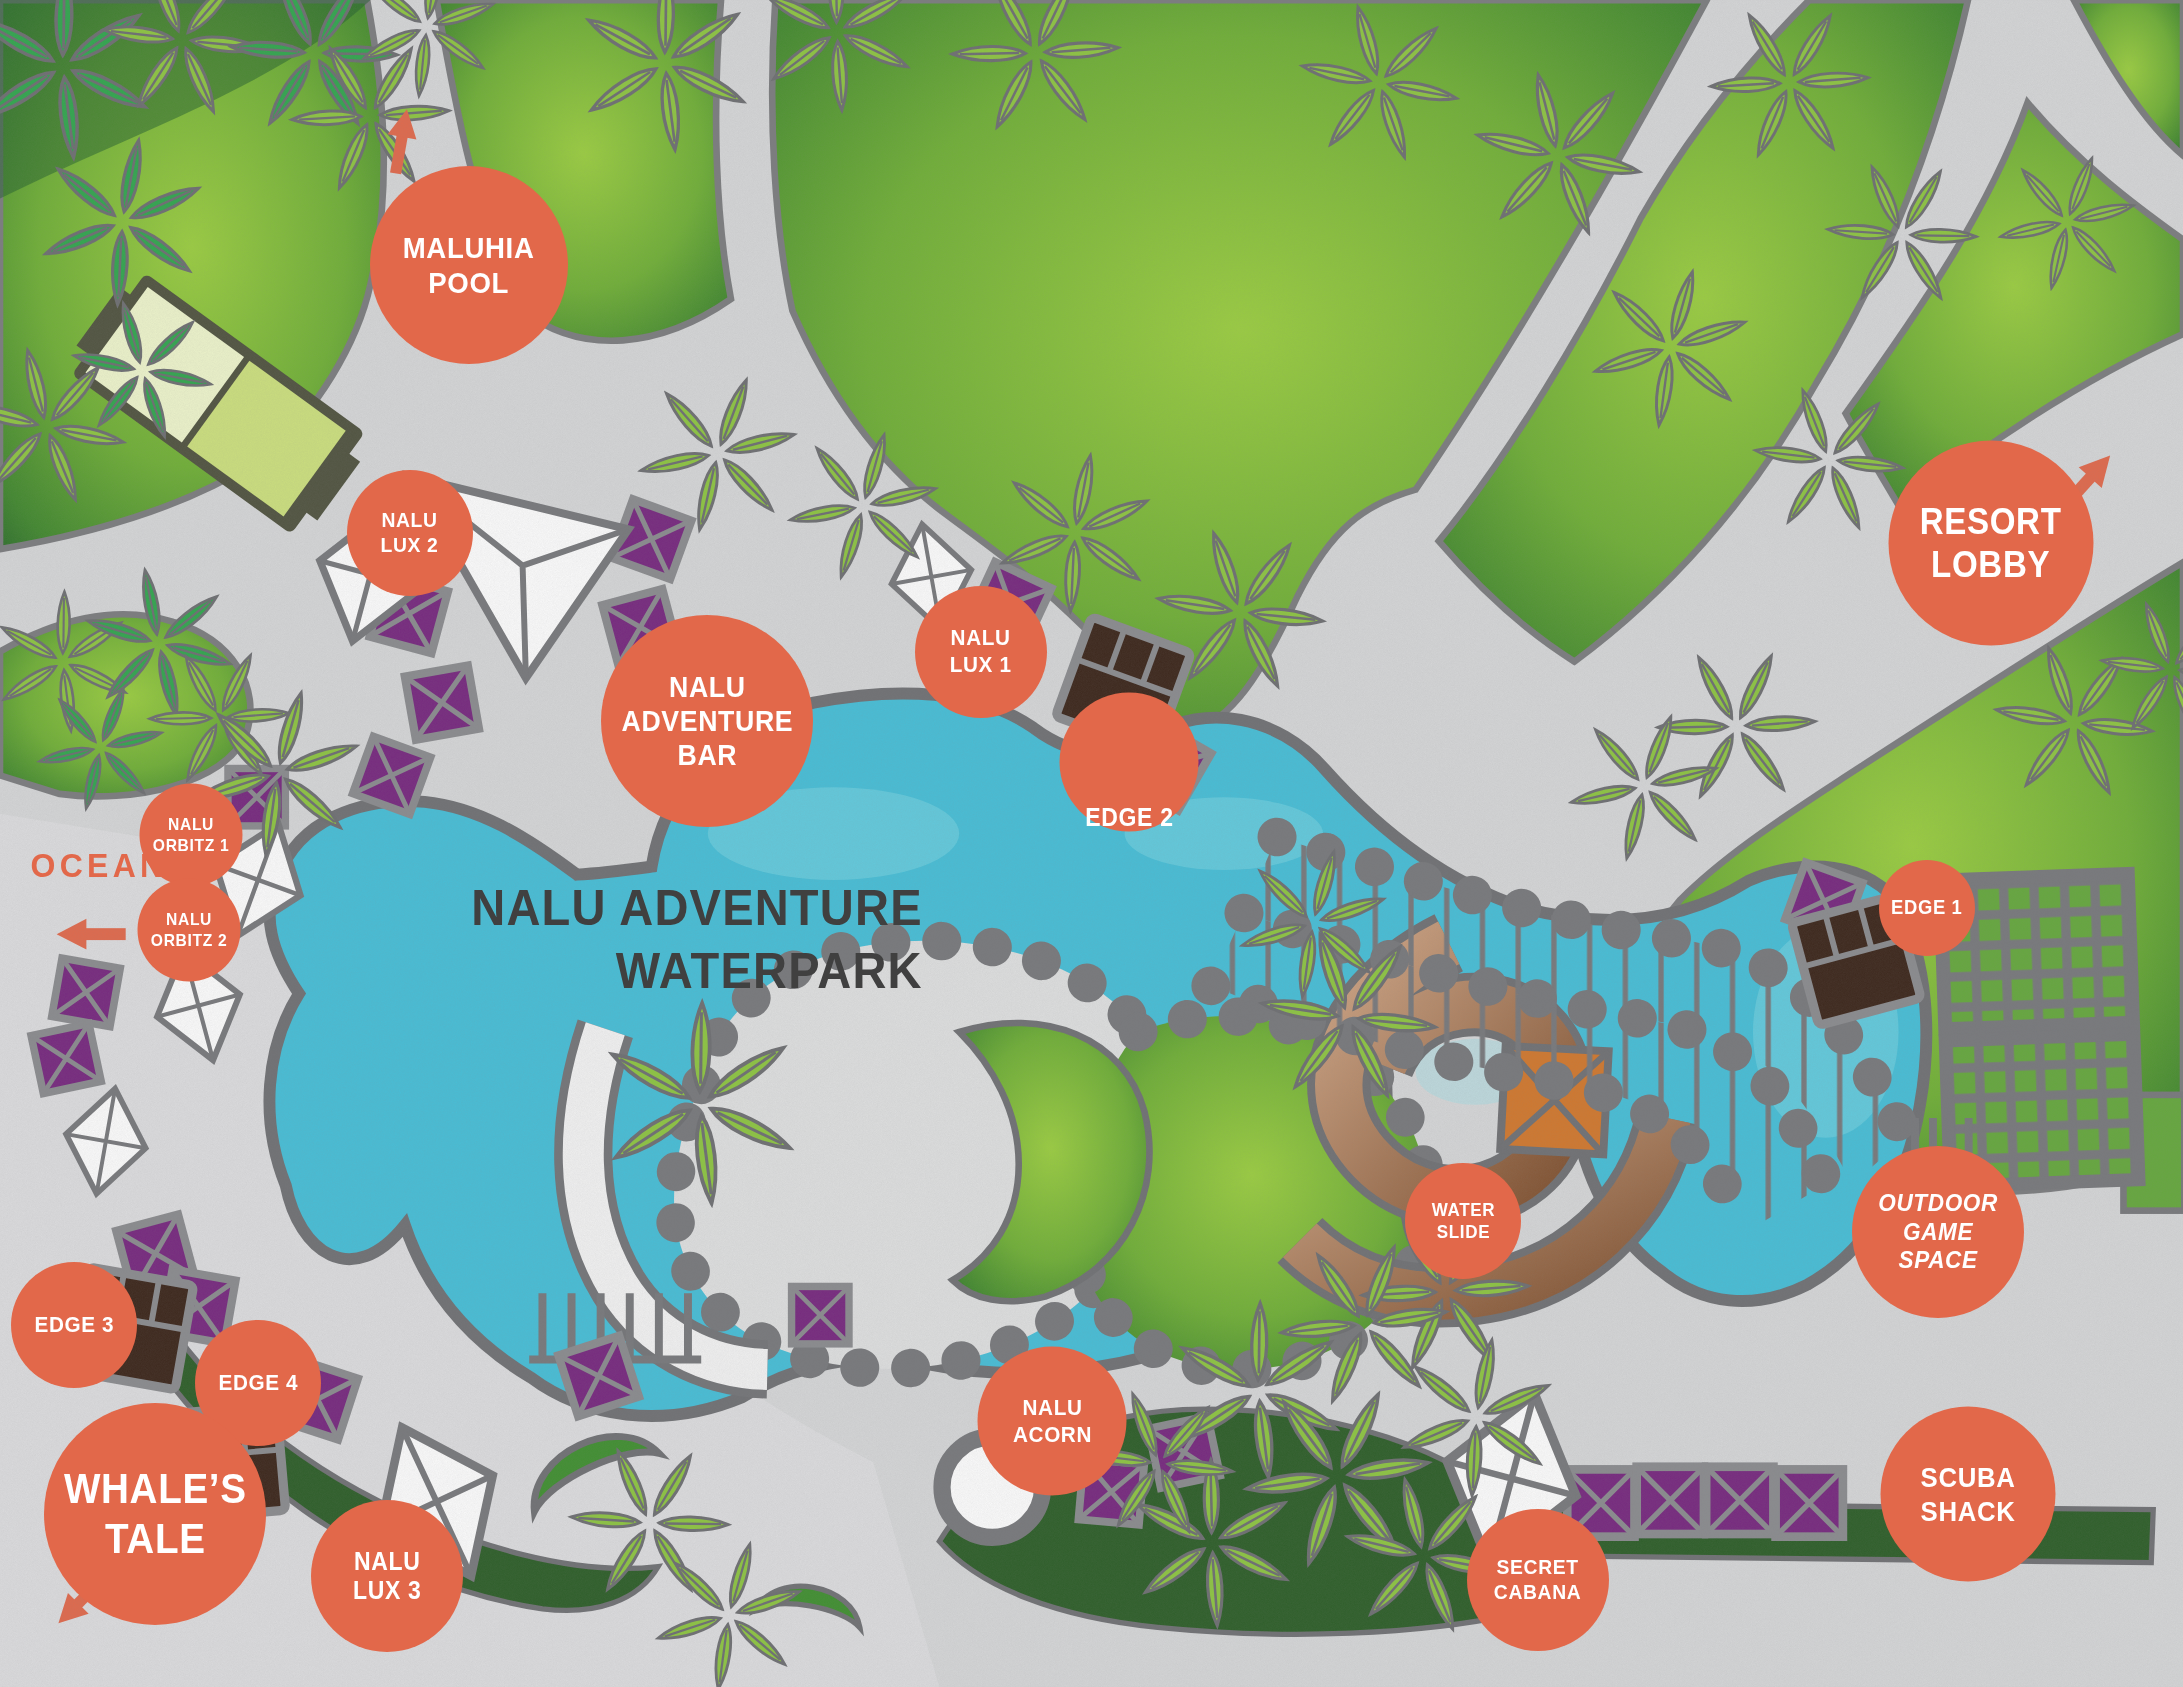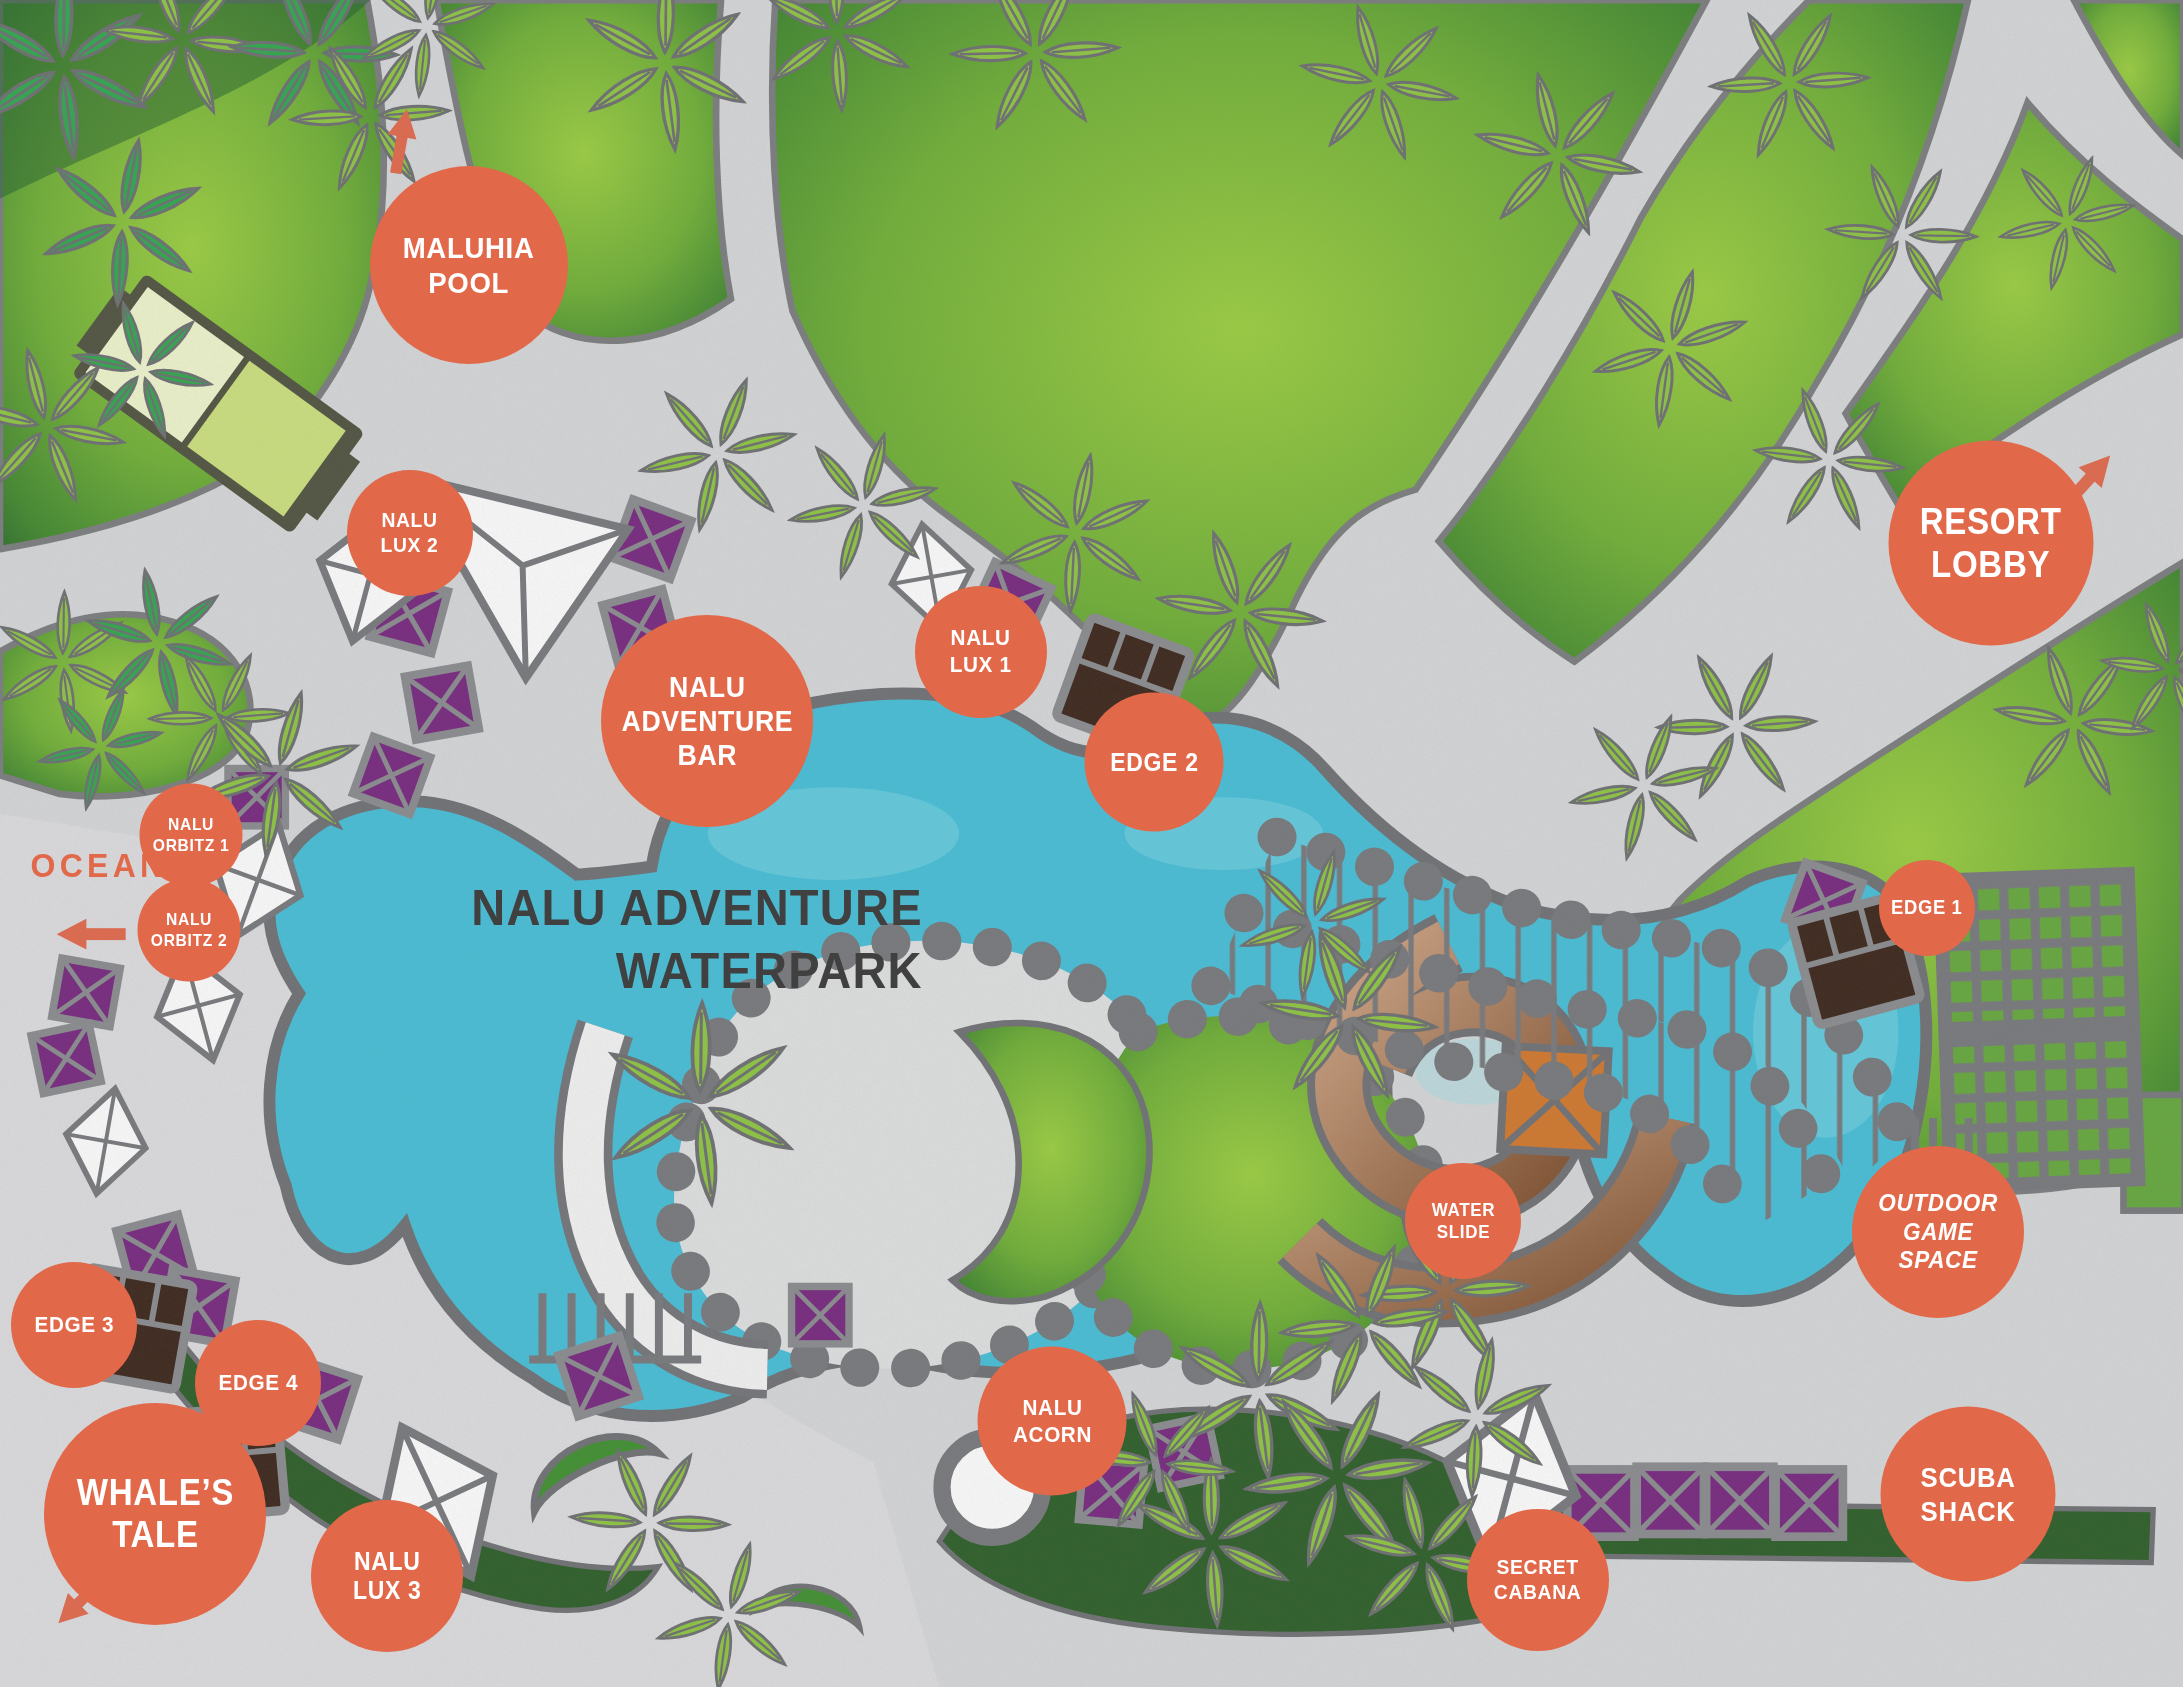--- a/index.html
+++ b/index.html
@@ -323,21 +323,21 @@
     </div>
 <div class="poi" style="left:707px;top:721px;width:212px;height:212px;font-size:29px;">
       <span>NALU
 ADVENTURE
 BAR</span>
     </div>
 <div class="poi" style="left:981px;top:652px;width:132px;height:132px;font-size:22.5px;">
       <span>NALU
 LUX 1</span>
     </div>
-<div class="poi" style="left:1154px;top:762px;width:139px;height:139px;font-size:25px;">
+<div class="poi" style="left:1129px;top:762px;width:139px;height:139px;font-size:25px;align-items:flex-end;">
       <span>EDGE 2</span>
     </div>
 <div class="poi" style="left:1991px;top:543px;width:205px;height:205px;font-size:36px;">
       <span>RESORT
 LOBBY</span>
     </div>
 <div class="poi" style="left:191px;top:835px;width:103px;height:103px;font-size:17px;">
       <span>NALU
 ORBITZ 1</span>
     </div>
@@ -356,21 +356,21 @@
 <div class="poi" style="left:1463px;top:1221px;width:116px;height:116px;font-size:18.5px;">
       <span>WATER
 SLIDE</span>
     </div>
 <div class="poi" style="left:74px;top:1325px;width:126px;height:126px;font-size:22.5px;">
       <span>EDGE 3</span>
     </div>
 <div class="poi" style="left:258px;top:1383px;width:126px;height:126px;font-size:22.5px;">
       <span>EDGE 4</span>
     </div>
-<div class="poi" style="left:155px;top:1514px;width:222px;height:222px;font-size:36px;">
+<div class="poi" style="left:155px;top:1514px;width:222px;height:222px;font-size:42px;">
       <span>WHALE’S
 TALE</span>
     </div>
 <div class="poi" style="left:387px;top:1576px;width:152px;height:152px;font-size:25px;">
       <span>NALU
 LUX 3</span>
     </div>
 <div class="poi" style="left:1052px;top:1421px;width:149px;height:149px;font-size:22.5px;">
       <span>NALU
 ACORN</span>

